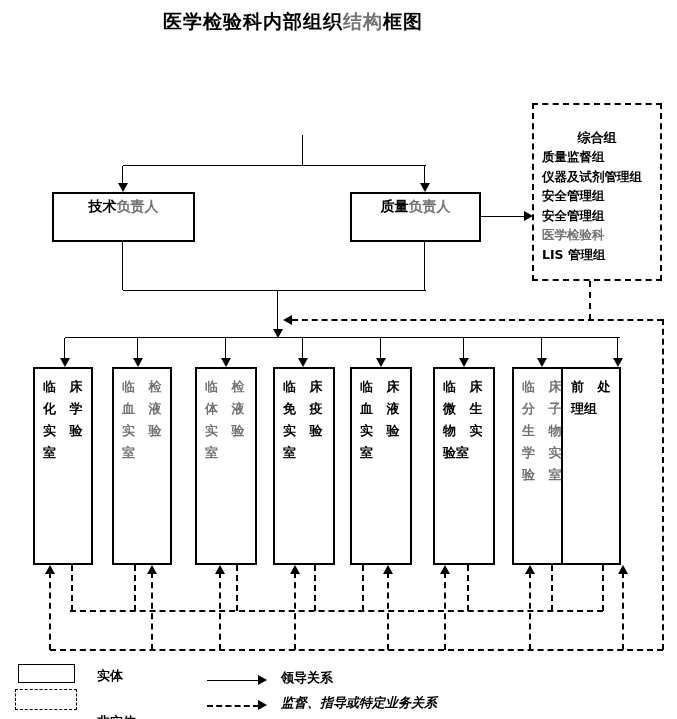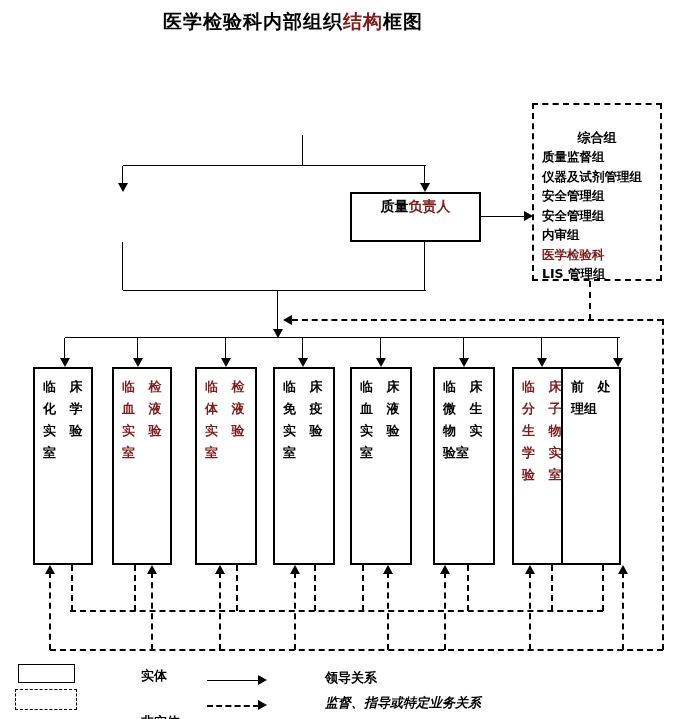--- a/index.html
+++ b/index.html
@@ -1,18 +1,18 @@
 <!DOCTYPE html>
 <html><head>
 <meta charset="utf-8">
 <style>
   html,body{margin:0;padding:0;background:#fff;}
   .canvas{position:relative;width:677px;height:719px;background:#fff;
           font-family:"DejaVu Sans",sans-serif;color:#000;overflow:hidden;}
-  .red{color:#7f1d1d;}
+  .red{color:#737373;}
   
   .title{position:absolute;left:163px;top:9px;font-size:19px;font-weight:bold;letter-spacing:1px;white-space:nowrap;}
   
   .box{position:absolute;border:2px solid #000;background:#fff;box-sizing:border-box;
        font-weight:bold;text-align:center;}
   .topbox{font-size:14px;line-height:20px;padding-top:7px;}
   .mgr{font-size:14px;padding-top:4px;}
   
   .composite{position:absolute;left:532px;top:103px;width:130px;height:178px;
              border:2px dashed #000;box-sizing:border-box;background:#fff;
@@ -29,39 +29,39 @@
   .hld{position:absolute;height:0;border-top:2px dashed #000;}
   .vld{position:absolute;width:0;border-left:2px dashed #000;}
   
   .arr{position:absolute;width:0;height:0;}
   .arr-d{border-left:5px solid transparent;border-right:5px solid transparent;border-top:9px solid #000;}
   .arr-u{border-left:5px solid transparent;border-right:5px solid transparent;border-bottom:9px solid #000;}
   .arr-r{border-top:5px solid transparent;border-bottom:5px solid transparent;border-left:9px solid #000;}
   .arr-l{border-top:5px solid transparent;border-bottom:5px solid transparent;border-right:9px solid #000;}
   
   .leg-rect{position:absolute;box-sizing:border-box;background:#fff;}
-  .leg-text{position:absolute;font-size:13px;font-weight:bold;white-space:nowrap;margin-left:44px;}
+  .leg-text{position:absolute;font-size:13px;font-weight:bold;white-space:nowrap;}
 </style>
 </head>
 <body>
 
 <div class="canvas">
 
   <div class="title"><span>医学检验科内部组织</span><span class="red">结构</span><span>框图</span></div>
 
 
+  <div class="box mgr" style="left:52px;top:192px;width:143px;height:50px;"><span>技术</span><span class="red">负责人</span></div>
   <div class="box mgr" style="left:350px;top:192px;width:131px;height:50px;"><span>质量</span><span class="red">负责人</span></div>
 
   <div class="composite">
     <div class="comp-header">综合组</div>
     <div class="comp-item">质量监督组</div>
     <div class="comp-item">仪器及试剂管理组</div>
     <div class="comp-item">安全管理组</div>
     <div class="comp-item">安全管理组</div>
-    <div class="comp-item">内审组</div>
     <div class="comp-item red">医学检验科</div>
     <div class="comp-item">LIS 管理组</div>
   </div>
 
   <div class="vl" style="left:302px;top:135px;height:31px;"></div>
   <div class="hl" style="left:123px;top:165px;width:303px;"></div>
   <div class="vl" style="left:122px;top:166px;height:18px;"></div>
   <div class="arr arr-d" style="left:118px;top:183px;"></div>
   <div class="vl" style="left:424px;top:166px;height:18px;"></div>
   <div class="arr arr-d" style="left:420px;top:183px;"></div>

